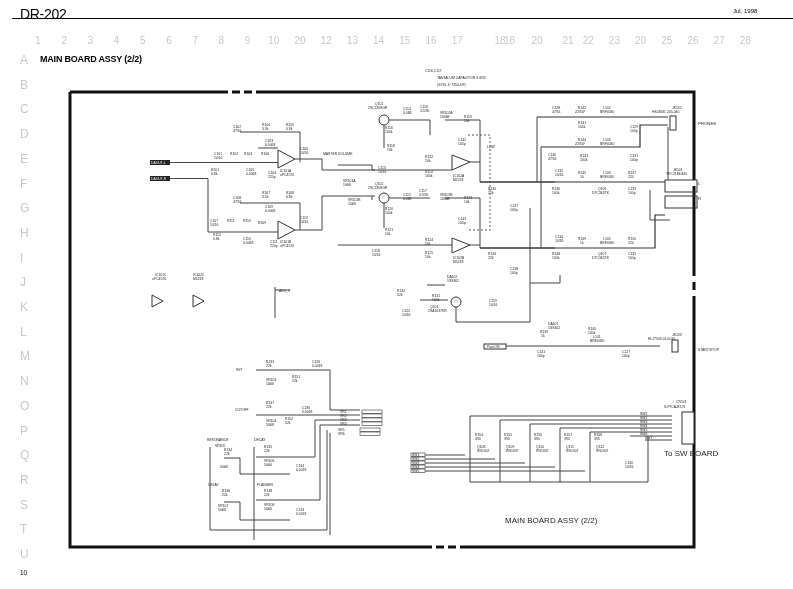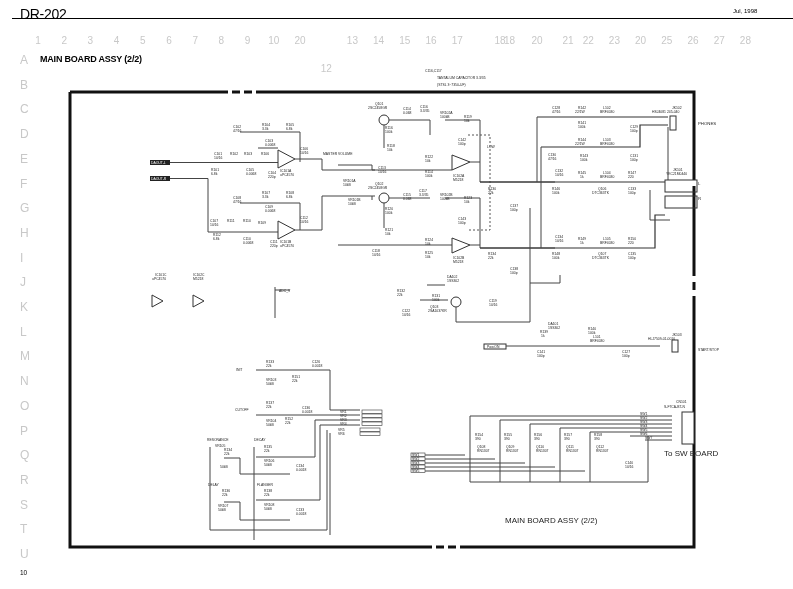--- a/index.html
+++ b/index.html
@@ -31,21 +31,21 @@
     <div class="col-num" style="left: 54.2px;">2</div>
     <div class="col-num" style="left: 80.4px;">3</div>
     <div class="col-num" style="left: 106.6px;">4</div>
     <div class="col-num" style="left: 132.8px;">5</div>
     <div class="col-num" style="left: 159px;">6</div>
     <div class="col-num" style="left: 185.2px;">7</div>
     <div class="col-num" style="left: 211.4px;">8</div>
     <div class="col-num" style="left: 237.6px;">9</div>
     <div class="col-num" style="left: 263.8px;">10</div>
     <div class="col-num" style="left: 290px;">20</div>
-    <div class="col-num" style="left: 316.2px; margin-top: 28px;">12</div>
+    <div class="col-num" style="left: 316.2px;">12</div>
     <div class="col-num" style="left: 342.4px; text-align: center;">13</div>
     <div class="col-num" style="left: 368.6px;">14</div>
     <div class="col-num" style="left: 394.8px;">15</div>
     <div class="col-num" style="left: 421px;">16</div>
     <div class="col-num" style="left: 447.2px;">17</div>
     <div class="col-num" style="left: 490px;">18</div>
     <div class="col-num" style="left: 499.6px;">18</div>
     <div class="col-num" style="left: 527px;">20</div>
     <div class="col-num" style="left: 552px; margin-left: 6px;">21</div>
     <div class="col-num" style="left: 578.2px;">22</div>

